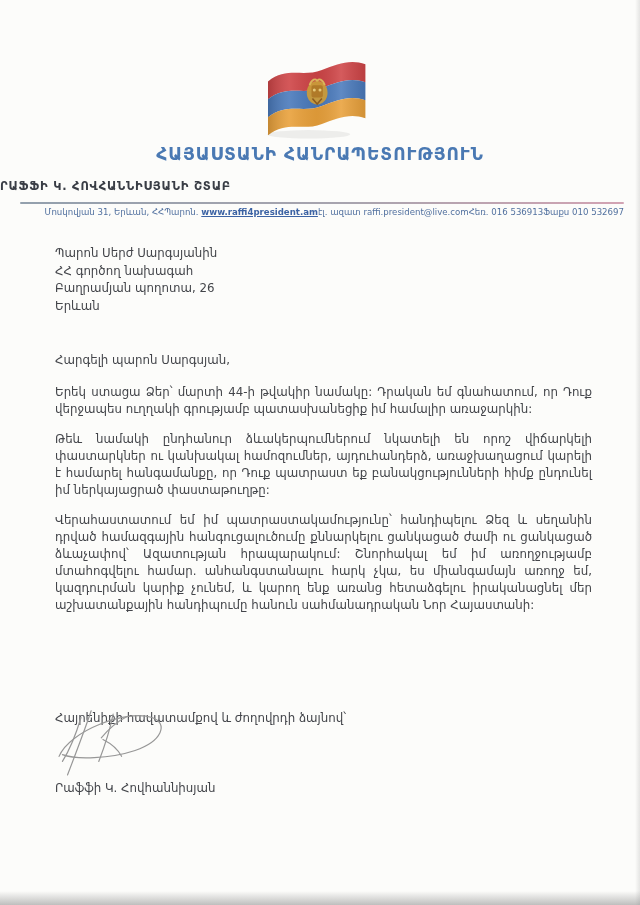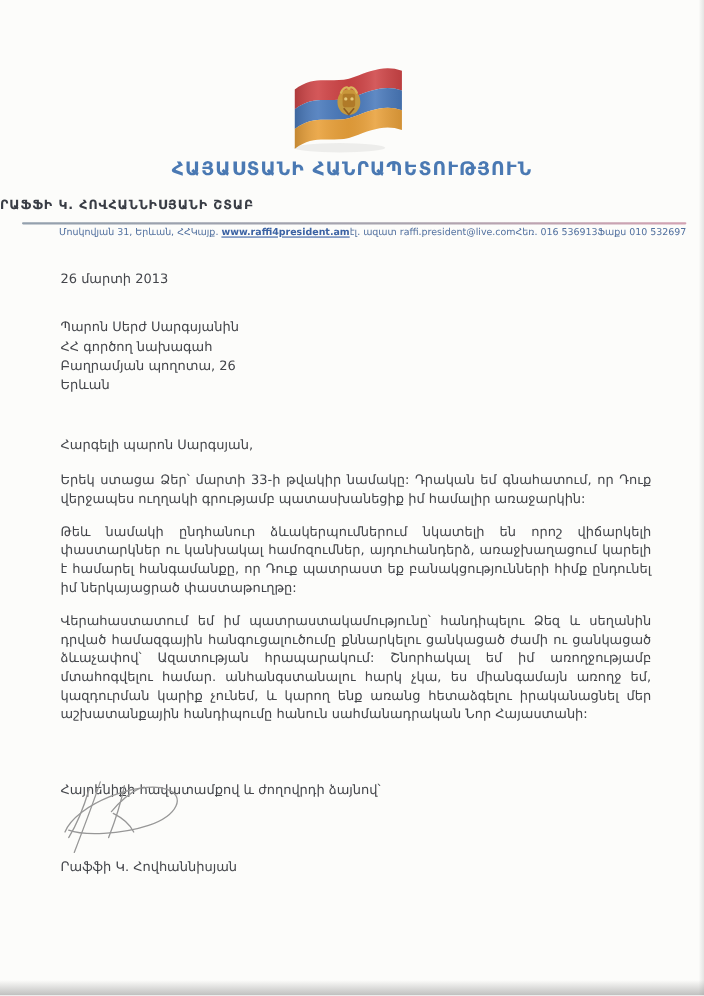--- a/index.html
+++ b/index.html
@@ -98,47 +98,46 @@
     </svg>
   </div>
 
   <div class="hdr-org">ՀԱՅԱՍՏԱՆԻ ՀԱՆՐԱՊԵՏՈՒԹՅՈՒՆ</div>
   <div class="hdr-staff">ՐԱՖՖԻ Կ. ՀՈՎՀԱՆՆԻՍՅԱՆԻ ՇՏԱԲ</div>
   <div class="rule"></div>
 
   <div class="contact">
     <span>Մոսկովյան 31, Երևան, ՀՀ</span>
     <span>
-      <span class="lbl">Կայք.</span>
+      <span class="lbl">Պարոն.</span>
       <a class="site">www.raffi4president.am</a>
     </span>
     <span>
       <span class="lbl">էլ. ազատ</span>
       <span>raffi.president@live.com</span>
     </span>
     <span>
       <span class="lbl">Հեռ.</span>
       <span>016 536913</span>
     </span>
     <span>
       <span class="lbl">Ֆաքս</span>
       <span>010 532697</span>
     </span>
   </div>
 
   <div class="body-col">
-    <div class="date">26 մարտի 2013</div>
     <div class="addr">
       <div>Պարոն Սերժ Սարգսյանին</div>
       <div>ՀՀ գործող նախագահ</div>
       <div>Բաղրամյան պողոտա, 26</div>
       <div>Երևան</div>
     </div>
     <div class="salutation">Հարգելի պարոն Սարգսյան,</div>
-    <p class="para">Երեկ ստացա Ձեր՝ մարտի 33-ի թվակիր նամակը: Դրական եմ գնահատում, որ Դուք վերջապես ուղղակի գրությամբ պատասխանեցիք իմ համալիր առաջարկին:</p>
+    <p class="para">Երեկ ստացա Ձեր՝ մարտի 44-ի թվակիր նամակը: Դրական եմ գնահատում, որ Դուք վերջապես ուղղակի գրությամբ պատասխանեցիք իմ համալիր առաջարկին:</p>
     <p class="para">Թեև նամակի ընդհանուր ձևակերպումներում նկատելի են որոշ վիճարկելի փաստարկներ ու կանխակալ համոզումներ, այդուհանդերձ, առաջխաղացում կարելի է համարել հանգամանքը, որ Դուք պատրաստ եք բանակցությունների հիմք ընդունել իմ ներկայացրած փաստաթուղթը:</p>
     <p class="para">Վերահաստատում եմ իմ պատրաստակամությունը՝ հանդիպելու Ձեզ և սեղանին դրված համազգային հանգուցալուծումը քննարկելու ցանկացած ժամի ու ցանկացած ձևաչափով՝ Ազատության հրապարակում: Շնորհակալ եմ իմ առողջությամբ մտահոգվելու համար. անհանգստանալու հարկ չկա, ես միանգամայն առողջ եմ, կազդուրման կարիք չունեմ, և կարող ենք առանց հետաձգելու իրականացնել մեր աշխատանքային հանդիպումը հանուն սահմանադրական Նոր Հայաստանի:</p>
   </div>
 
   <div class="closing">Հայրենիքի հավատամքով և ժողովրդի ձայնով՝</div>
 
   <svg class="sig" viewBox="0 0 200 90" xmlns="http://www.w3.org/2000/svg" fill="none" stroke="#979797" stroke-width="1.4" stroke-linecap="round">
     <path d="M16,62 C28,32 96,6 126,16 C146,23 138,44 106,55 C76,65 36,66 20,60"></path>
     <path d="M54,8 C46,32 36,58 26,84"></path>
     <path d="M42,16 C36,36 30,52 20,68"></path>

